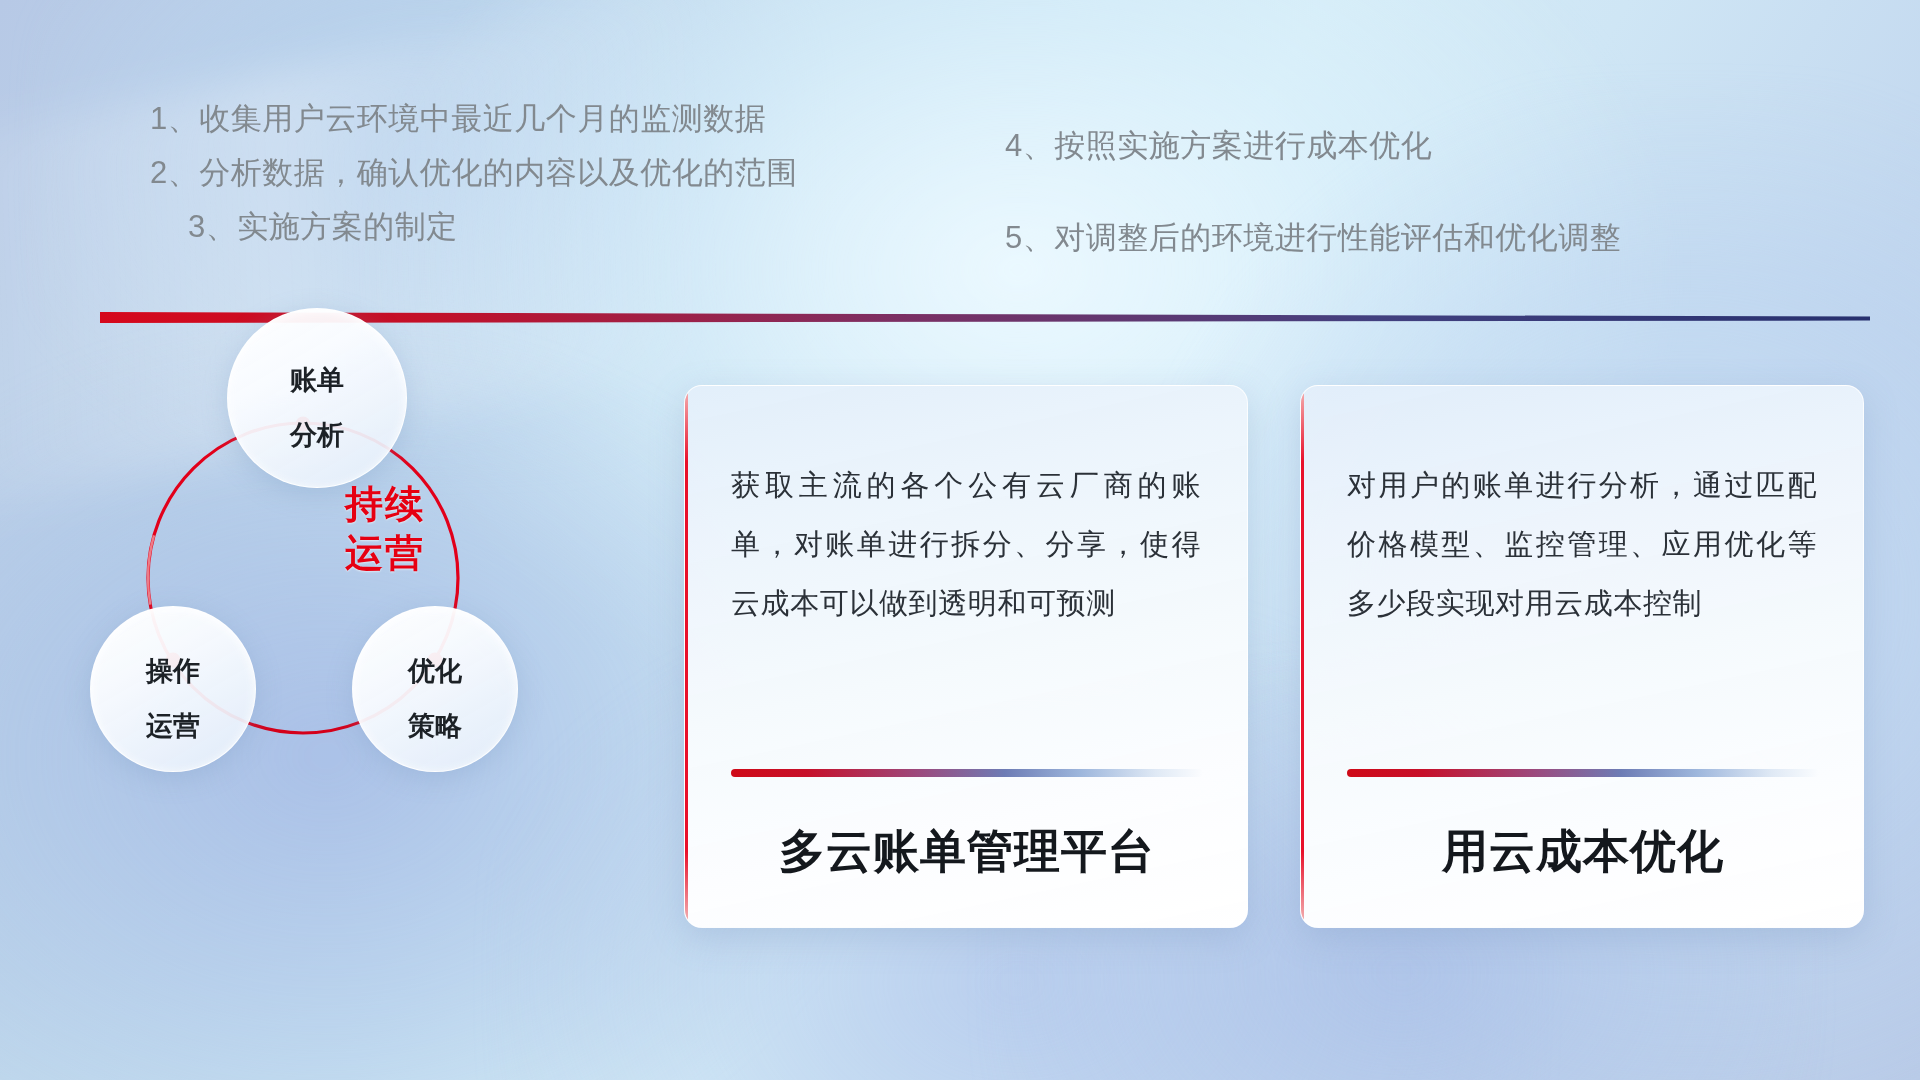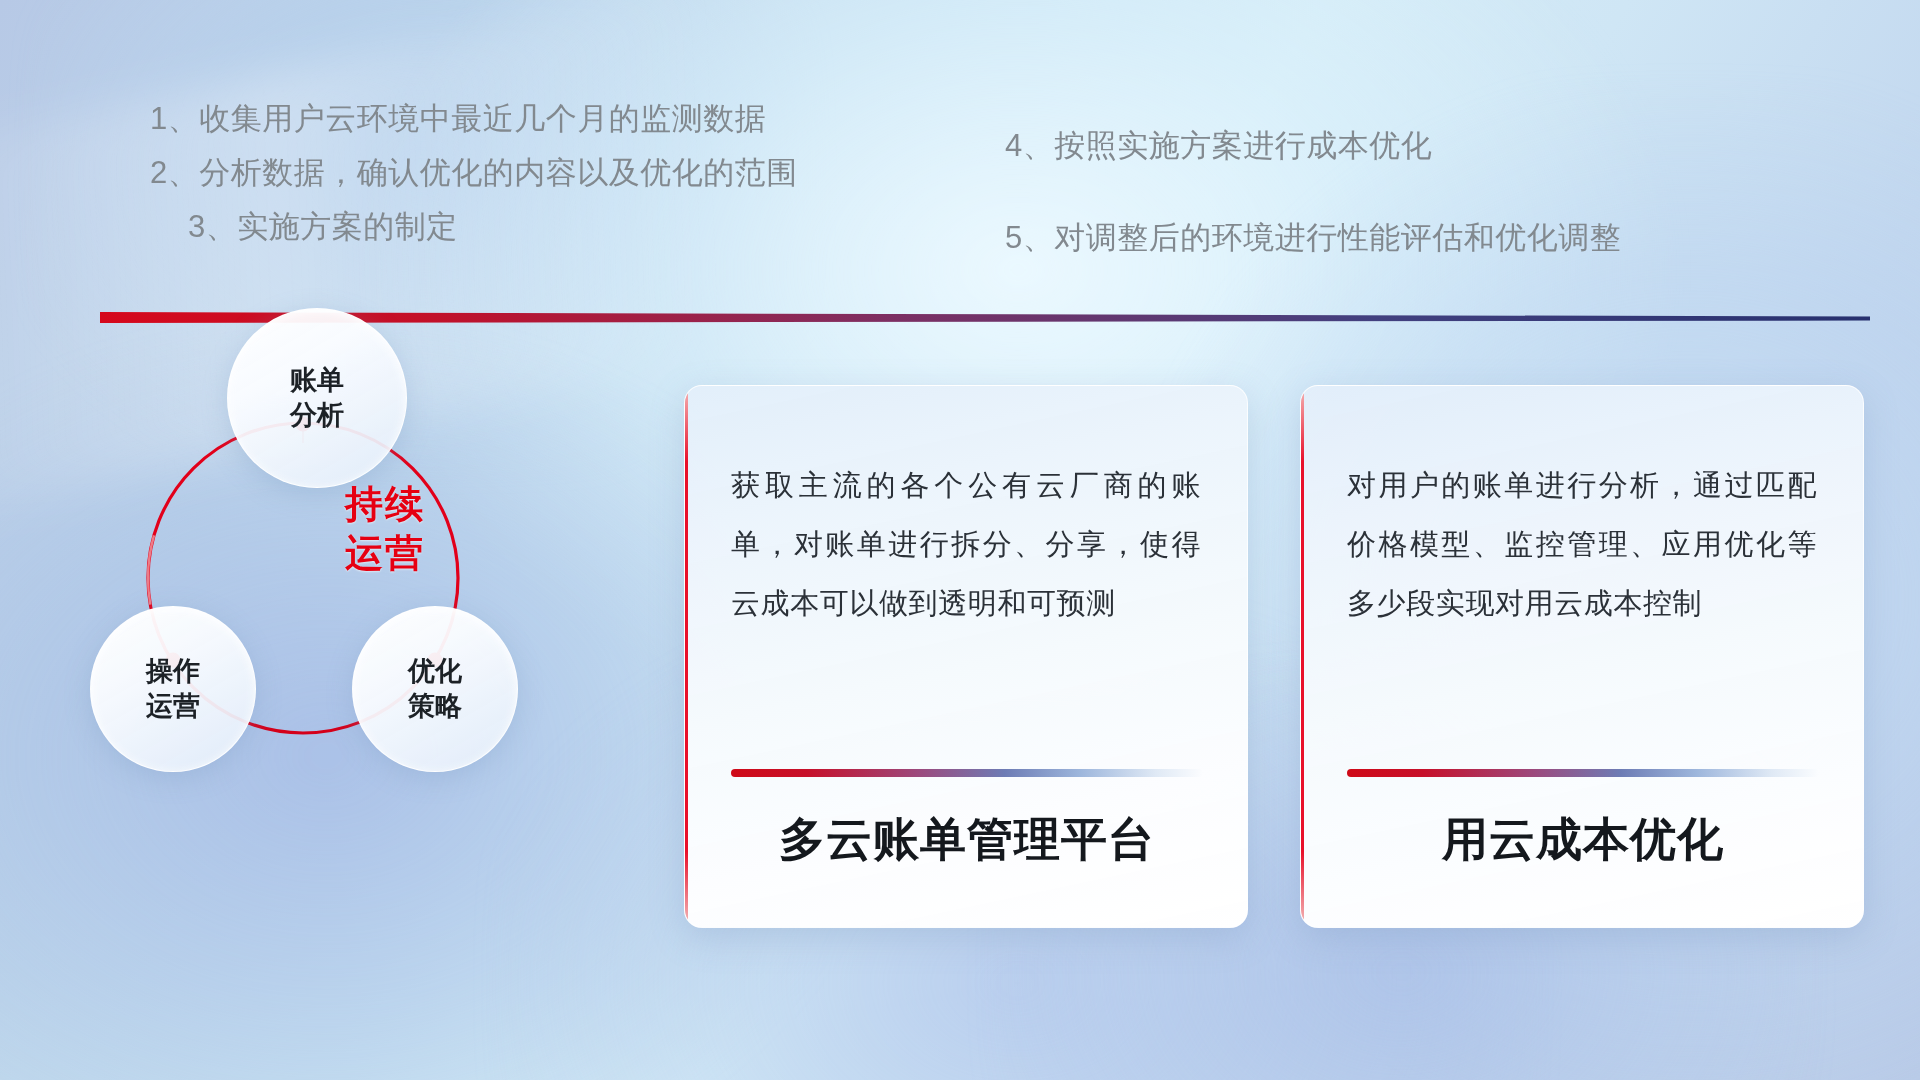--- a/index.html
+++ b/index.html
@@ -96,21 +96,21 @@
     line-height:1.28;
     font-size:27px;
     font-weight:700;
     color:#1c2126;
     text-align:center;
   }
   #bubble-top    { left:157px; width:180px; height:180px; top:-32px; }
   #bubble-left   { left:20px;  width:166px; height:166px; top:266px; }
   #bubble-right  { left:282px; width:166px; height:166px; top:266px; }
 
-  .bubble span { display:block; }
+  .bubble span { display:block;margin-top:20px; }
 
   #ringWrap { position:absolute; left:0; top:0; width:520px; height:470px; }
 
   #centerLabel {
     position:absolute;
     left:175px; top:140px;
     width:180px;
     text-align:right;
     color:#e60012;
     font-size:38px;
@@ -155,21 +155,21 @@
   }
   .card-rule {
     position:absolute;
     left:46px; bottom:150px;
     width:472px; height:8px;
     border-radius:4px;
     background:linear-gradient(90deg,#cf0a18 0%, #c7102a 16%, #9b4a7e 40%, #6d7cb5 58%, #9db6dc 74%, #dfe9f5 90%, rgba(255,255,255,0) 100%);
   }
   .card-title {
     position:absolute;
-    left:46px; bottom:60px;
+    left:46px; bottom:48px;
     width:472px;
     font-size:46px;
     font-weight:700;
     color:#14181d;
     letter-spacing:1px;
     text-align:center;
     line-height:1.2;
   }
 </style>
 </head>

